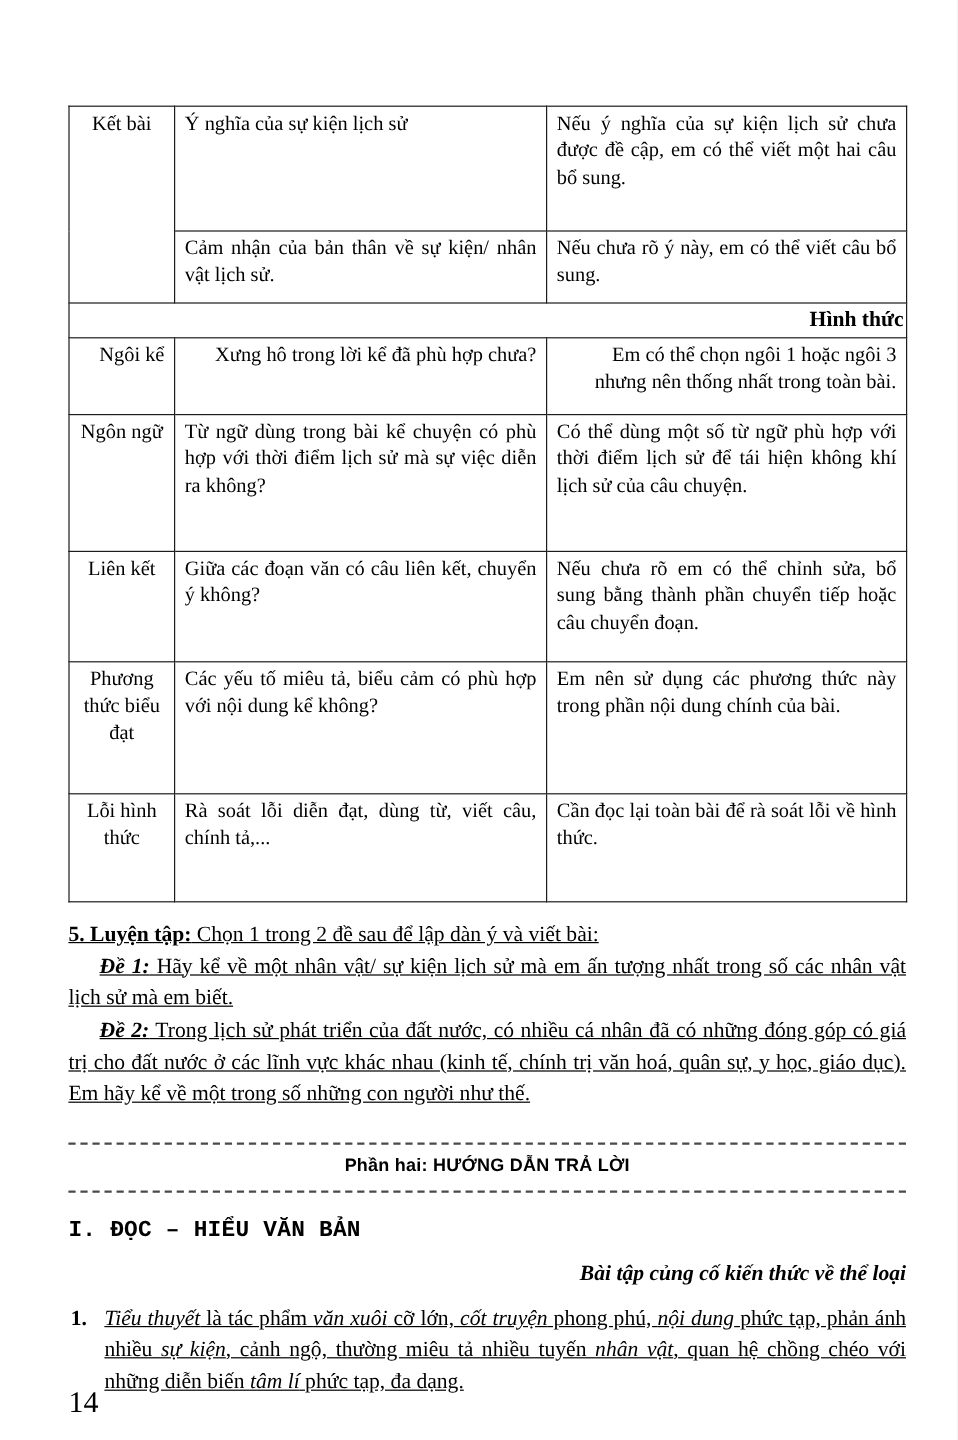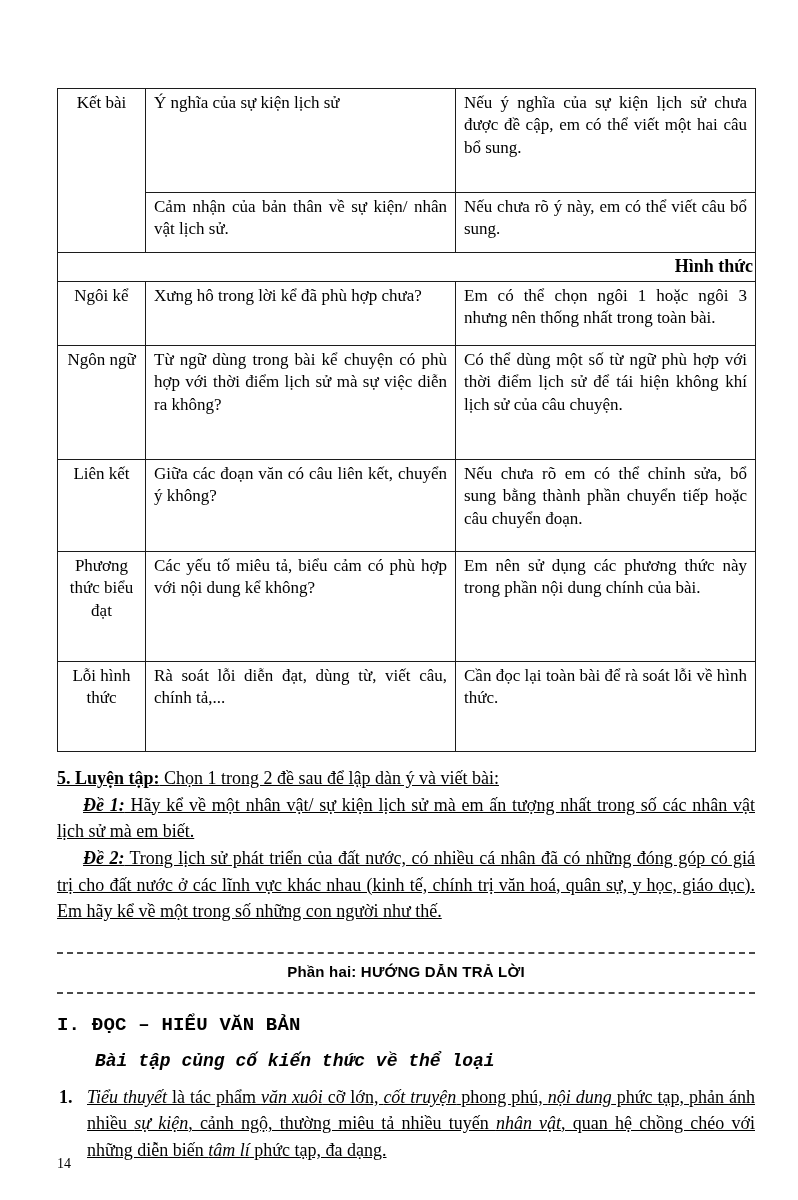--- a/index.html
+++ b/index.html
@@ -17,21 +17,21 @@
     font-size:17px;line-height:1.32;
     vertical-align:top;
   }
   td.lbl{text-align:center;vertical-align:middle;padding:2px 3px;}
   td.crit{text-align:justify;}
   td.guid{text-align:justify;}
   col.c1{width:88px;} col.c2{width:310px;} col.c3{width:300px;}
   tr.r-ketbai1 td{height:96px;}
   tr.r-ketbai2 td{height:52px;}
   tr.hdr td{height:24px;text-align:right;font-weight:bold;font-size:18px;vertical-align:middle;padding:2px;}
-  tr.r-ngoike td{height:56px;}
+  tr.r-ngoike td{height:56px;text-align:right;}
   tr.r-ngonngu td{height:106px;margin-top:12px;}
   tr.r-lienket td{height:84px;}
   tr.r-phuongthuc td{height:102px;}
   tr.r-loi td{height:82px;}
   
   .para{font-size:18px;line-height:1.48;text-align:justify;margin:0;text-decoration:underline;}
   .p-luyentap{margin-top:13px;}
   .p-de{text-indent:26px;}
   .b{font-weight:bold;}
   .bi{font-weight:bold;font-style:italic;}
@@ -48,29 +48,29 @@
     font-family:"Liberation Sans", sans-serif;
     font-weight:bold;font-size:15px;letter-spacing:.2px;
   }
   
   .sec-title{
     font-family:Liberation Mono, monospace;
     font-weight:bold;font-size:19px;letter-spacing:.2px;
     margin-top:20px;
   }
   .sec-sub{
-    font-family:Liberation Mono, monospace;
+    font-family:Liberation Serif, serif;
     font-weight:bold;font-style:italic;font-size:18px;
-    margin-top:15px;margin-left:38px;
+    margin-top:15px;margin-left:38px;text-align:right;
   }
   
   .num-item{position:relative;padding-left:30px;margin-top:13px;}
   .num-item .num{position:absolute;left:2px;top:0;font-weight:bold;font-style:normal;}
   
-  .pagenum{position:absolute;left:57px;top:1156px;font-size:14px;}
+  .pagenum{position:absolute;left:57px;top:1156px;font-size:25px;}
 </style>
 </head>
 <body>
 
 <div class="page">
 
   <table class="review">
     <colgroup>
         <col class="c1">
         <col class="c2">

